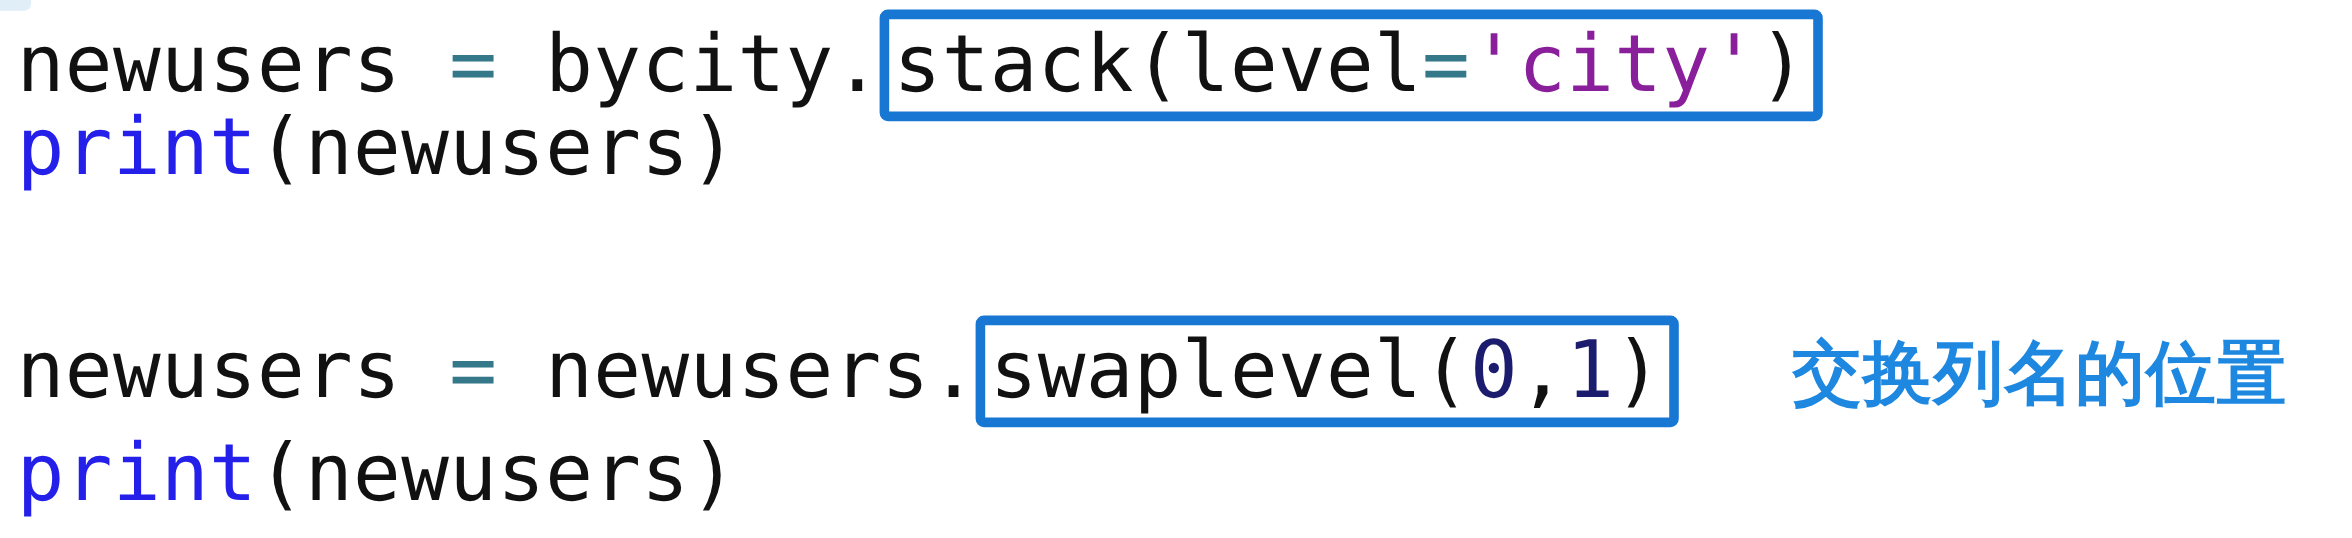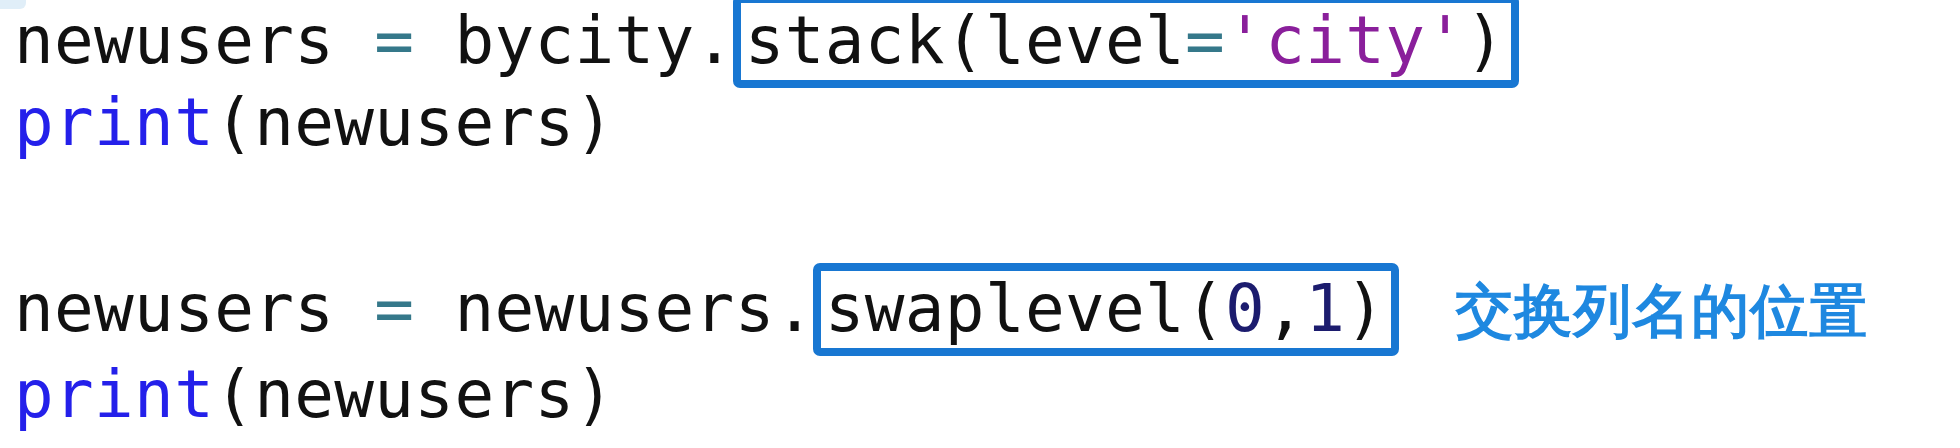--- a/index.html
+++ b/index.html
@@ -26,21 +26,21 @@
   }
   .artifact{
     position:absolute;left:0;top:0;width:26px;height:9px;
     background:var(--artifact);border-radius:0 0 6px 0;opacity:.8;
   }
   .code-line{
     position:absolute;
     white-space:pre;
     line-height:1.16;
   }
-  .line-0{top:3px;left:14px;}
+  .line-0{top:16px;left:14px;}
   .line-1{top:85px;left:14px;}
   .line-2{top:271px;left:14px;}
   .line-3{top:357px;left:14px;}
   .tok-plain{color:var(--code-default);}
   .tok-keyword{color:var(--keyword);}
   .tok-operator{color:var(--operator);}
   .tok-string{color:var(--string);}
   .tok-number{color:var(--number);}
   .hl{
     display:inline-block;
@@ -49,21 +49,21 @@
     border-radius:7px;
     padding:0 6px 0 4px;
     margin:-20px -8px -20px -2px;
   }
   .annotation{
     font-family:"DejaVu Sans","Liberation Sans",sans-serif;
     font-size:58px;
     font-weight:bold;
     letter-spacing:1px;
     color:var(--annotation);
-    margin-left:64px;
+    margin-left:102px;
   }
 </style>
 </head>
 <body>
 
 <div class="canvas">
   <div class="artifact"></div>
   <div class="code-line line-0"><span class="tok tok-plain">newusers </span><span class="tok tok-operator">=</span><span class="tok tok-plain"> bycity.</span><span class="hl"><span class="tok tok-plain">stack(level</span><span class="tok tok-operator">=</span><span class="tok tok-string">'city'</span><span class="tok tok-plain">)</span></span></div>
   <div class="code-line line-1"><span class="tok tok-keyword">print</span><span class="tok tok-plain">(newusers)</span></div>
   <div class="code-line line-2"><span class="tok tok-plain">newusers </span><span class="tok tok-operator">=</span><span class="tok tok-plain"> newusers.</span><span class="hl"><span class="tok tok-plain">swaplevel(</span><span class="tok tok-number">0</span><span class="tok tok-plain">,</span><span class="tok tok-number">1</span><span class="tok tok-plain">)</span></span><span class="annotation">交换列名的位置</span></div>

